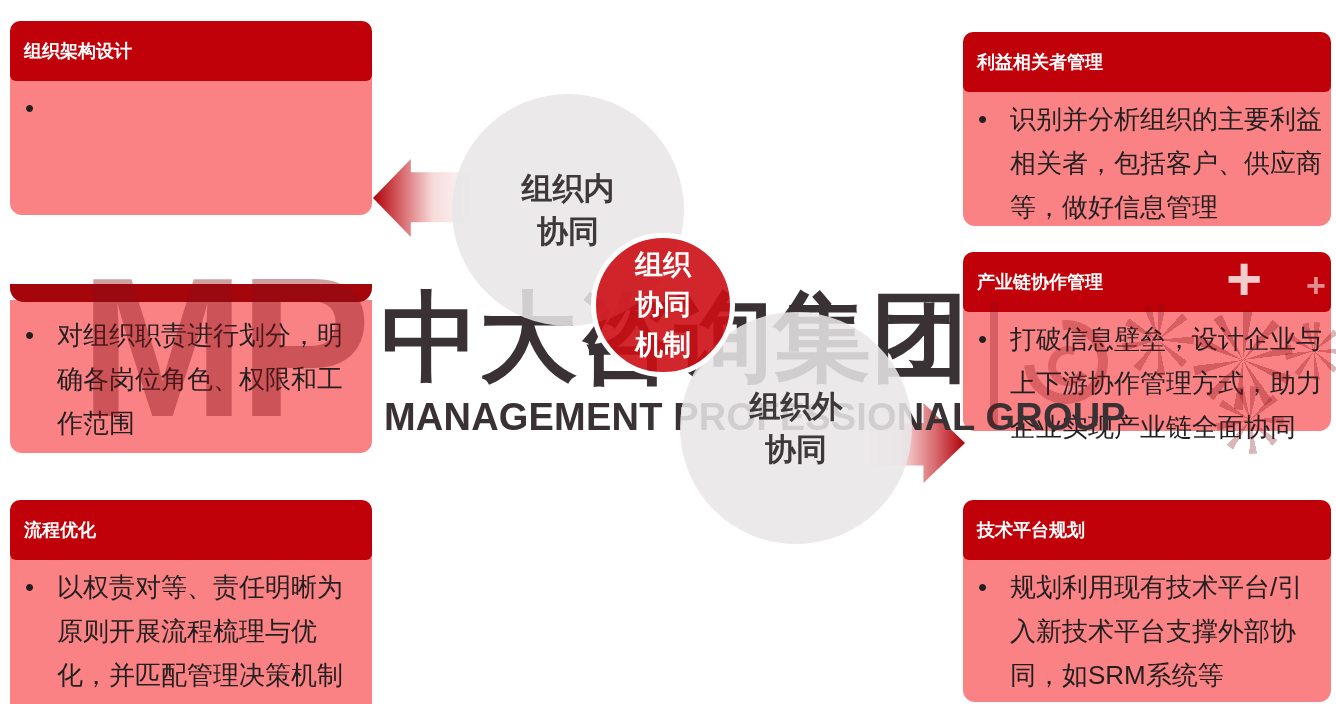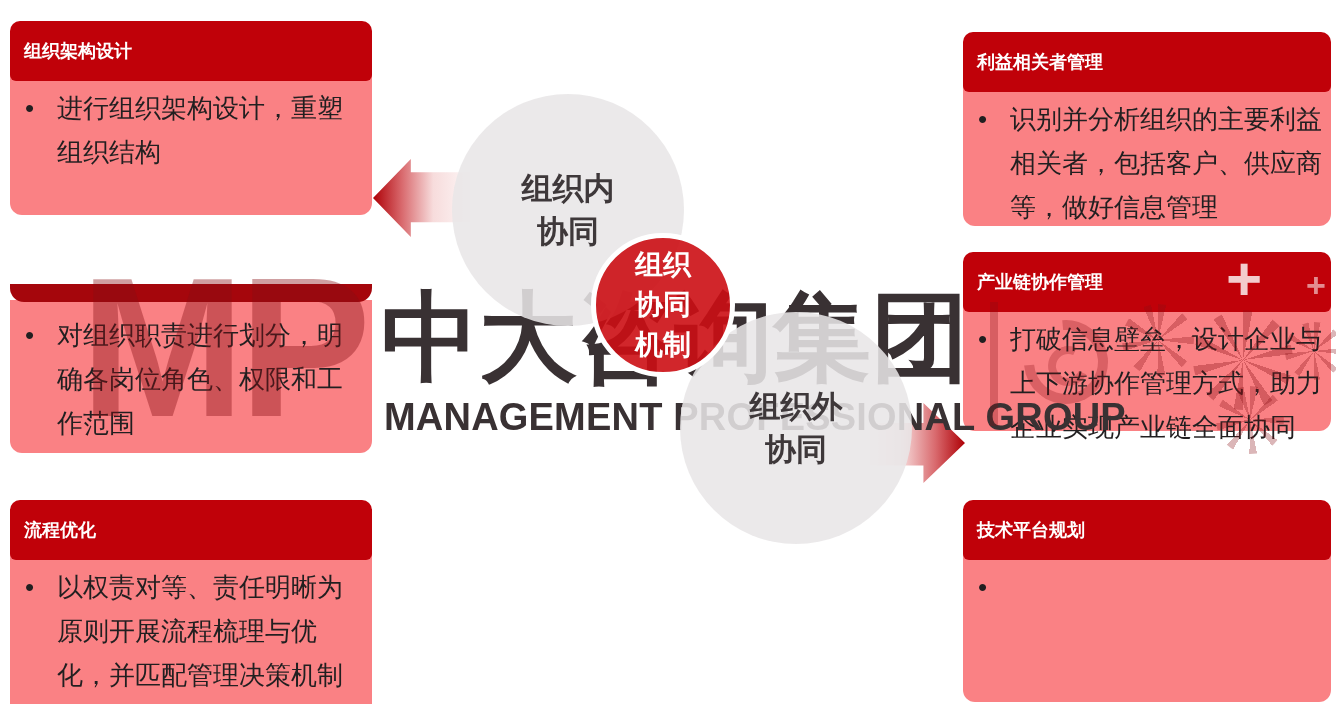--- a/index.html
+++ b/index.html
@@ -75,21 +75,20 @@
 <body>
 
 <div class="stage">
 
   <div class="card" id="b1">
     <div class="hd">组织架构设计</div>
     <div class="band"></div>
     <div class="bd">
       <div class="row">
         <div class="dot">•</div>
-        <div class="txt">进行组织架构设计，重塑组织结构</div>
       </div>
     </div>
   </div>
 
   <div class="card" id="b2">
     <div class="band"></div>
     <div class="bd">
       <div class="row">
         <div class="dot">•</div>
         <div class="txt">对组织职责进行划分，明确各岗位角色、权限和工作范围</div>
@@ -129,20 +128,21 @@
       </div>
     </div>
   </div>
 
   <div class="card right" id="b6">
     <div class="hd">技术平台规划</div>
     <div class="band"></div>
     <div class="bd">
       <div class="row">
         <div class="dot">•</div>
+        <div class="txt">规划利用现有技术平台/引入新技术平台支撑外部协同，如SRM系统等</div>
       </div>
     </div>
   </div>
 
   <div class="block-arrow" id="arrow-left"></div>
   <div class="block-arrow" id="arrow-right"></div>
 
   <div class="wm" id="wm-mp">MP</div>
   <div class="wm" id="wm-cn">中大咨询集团</div>
   <div class="wm" id="wm-en">MANAGEMENT PROFESSIONAL GROUP</div>

